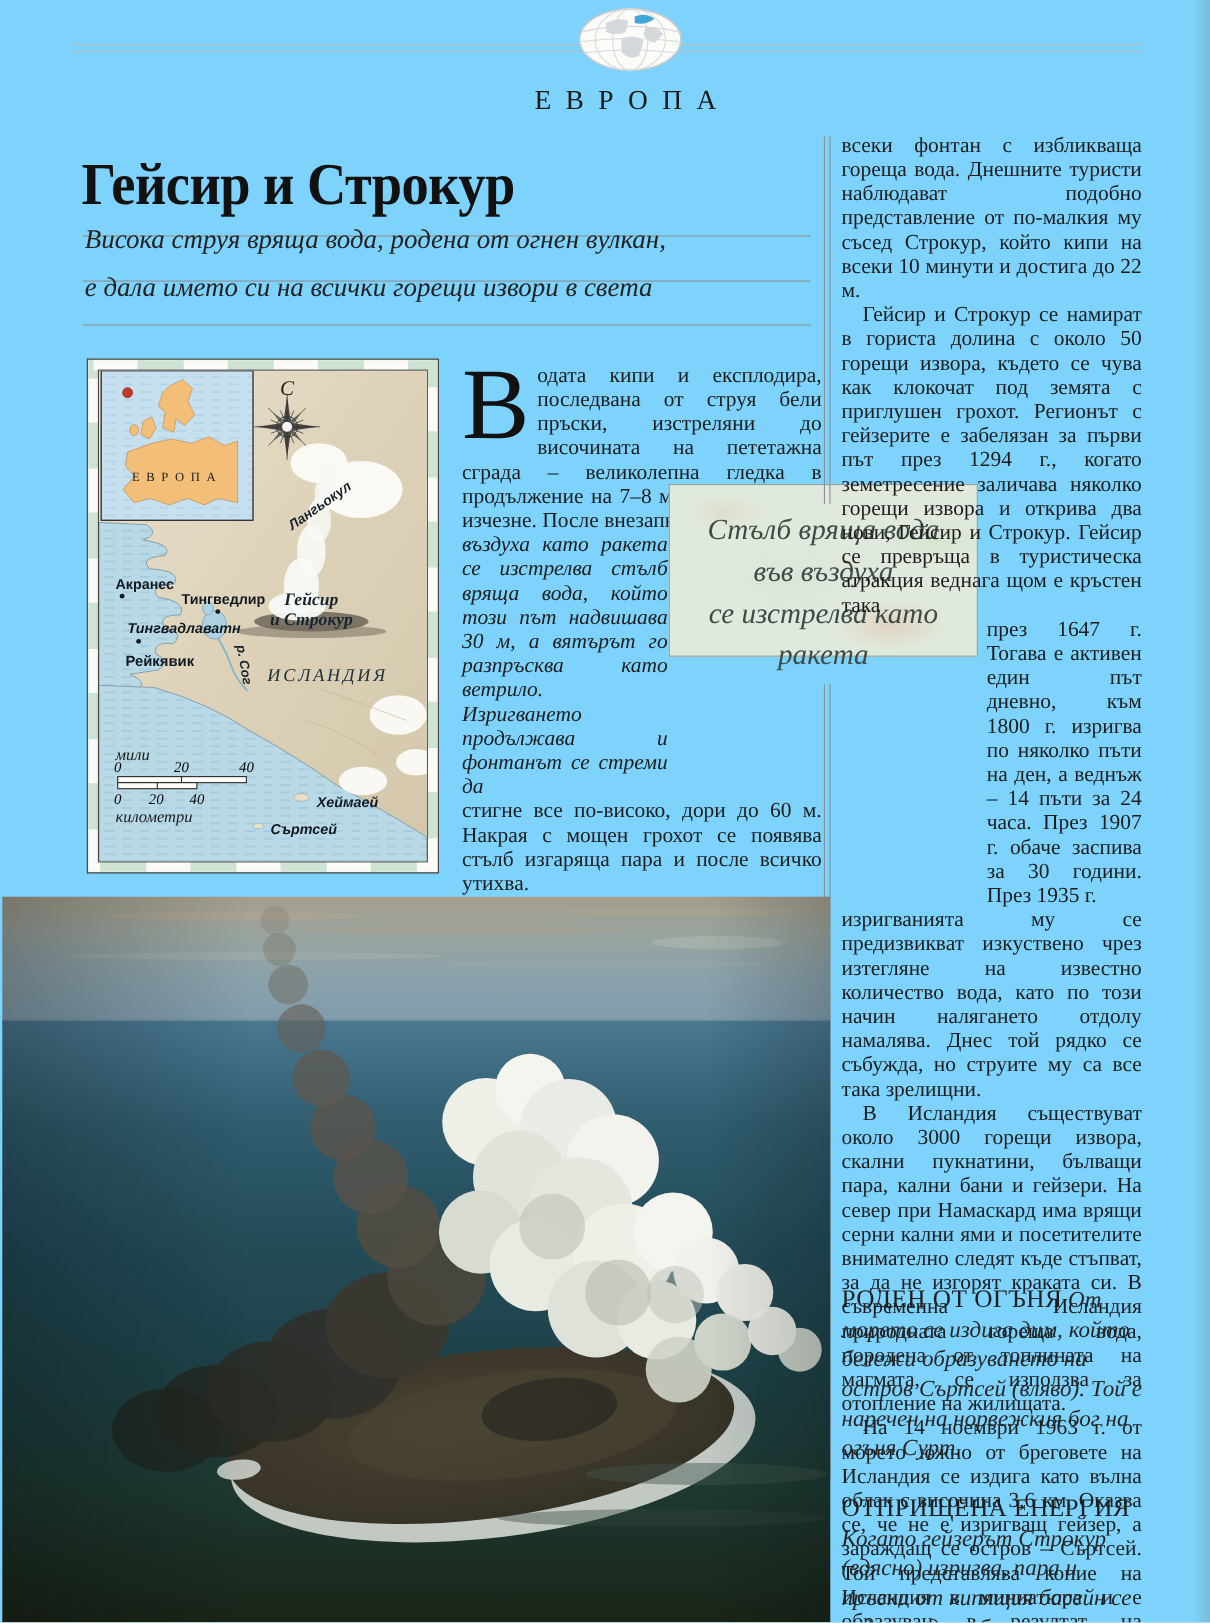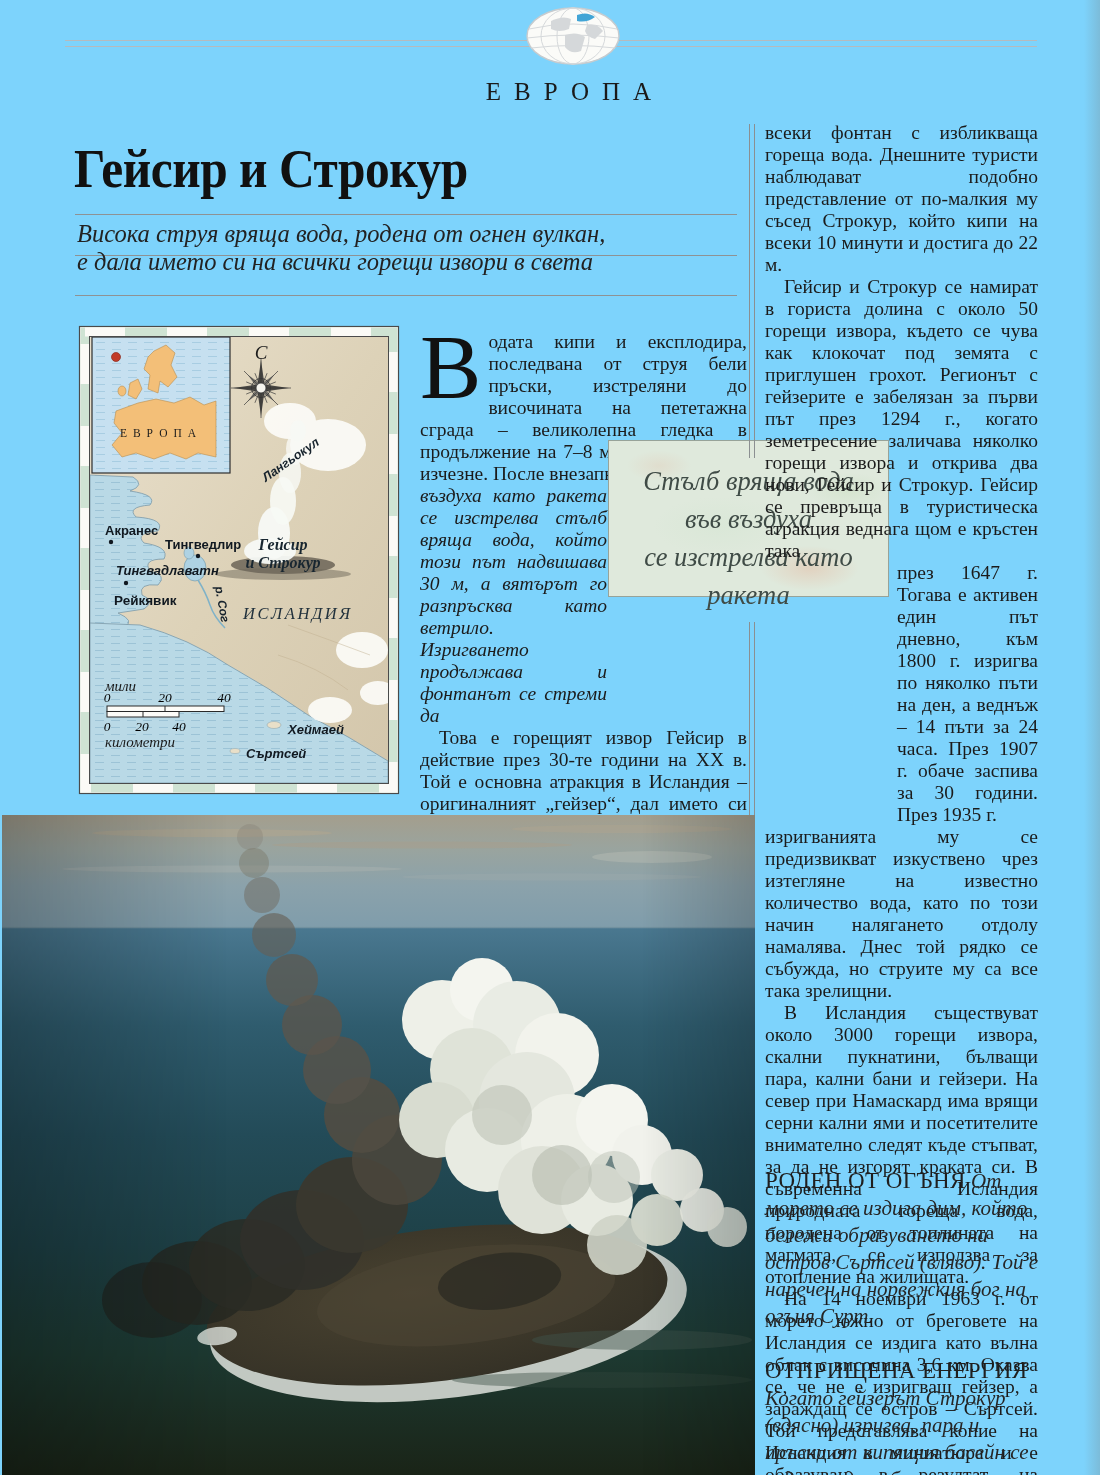--- a/index.html
+++ b/index.html
@@ -66,21 +66,21 @@
       <path d="M26,16 Q38,10 46,14 L44,24 Q34,28 26,24 Z" fill="#d5d8da"></path>
       <path d="M40,30 Q52,26 60,32 L56,46 Q46,50 40,42 Z" fill="#d5d8da"></path>
       <path d="M62,20 Q72,18 78,26 L70,34 Q62,32 60,26 Z" fill="#d5d8da"></path>
       <path d="M52,10 Q62,6 70,12 Q62,18 52,16 Z" fill="#42a5d6"></path>
     </svg>
   </div>
   <div class="section-label">ЕВРОПА</div>
 
   <div class="headline">Гейсир и Строкур</div>
   <div class="hrule" style="top:214px"></div>
-  <div class="subtitle" style="top:220px">Висока струя вряща вода, родена от огнен вулкан,</div>
+  <div class="subtitle" style="top:204px">Висока струя вряща вода, родена от огнен вулкан,</div>
   <div class="hrule" style="top:255px"></div>
   <div class="subtitle" style="top:248px">е дала името си на всички горещи извори в света</div>
   <div class="hrule" style="top:295px"></div>
 
   <div class="mapbox">
     <svg width="322" height="470" viewBox="0 0 322 470">
       <defs>
         <linearGradient id="landg" x1="0" y1="0" x2="1" y2="1">
           <stop offset="0" stop-color="#e9e0cd"></stop>
             <stop offset=".5" stop-color="#ddd2b8"></stop>
@@ -207,20 +207,21 @@
         </g>
       </g>
     </svg>
   </div>
 
   <div class="col-mid">
     <div class="body">
       <span class="dropcap">В</span><span>одата кипи и експлодира, последвана от струя бели пръски, изстреляни до височината на пететажна сграда – великолепна гледка в продължение на 7–8 минути, преди да изчезне. После внезапно във</span>
     </div>
     <div class="body narrow-mid">въздуха като ракета се изстрелва стълб вряща вода, който този път надвишава 30 м, а вятърът го разпръсква като ветрило. Изригването продължава и фонтанът се стреми да</div>
+    <div class="body">стигне все по-високо, дори до 60 м. Накрая с мощен грохот се появява стълб изгаряща пара и после всичко утихва.</div>
     <div class="body indent">Това е горещият извор Гейсир в действие през 30-те години на ХХ в. Той е основна атракция в Исландия – оригиналният „гейзер“, дал името си на</div>
   </div>
 
   <div class="pullquote">
     <div class="pq">Стълб вряща вода</div>
     <div class="pq">във въздуха</div>
     <div class="pq">се изстрелва като ракета</div>
   </div>
 
   <div class="vsep" style="top:124px;height:334px"></div>

